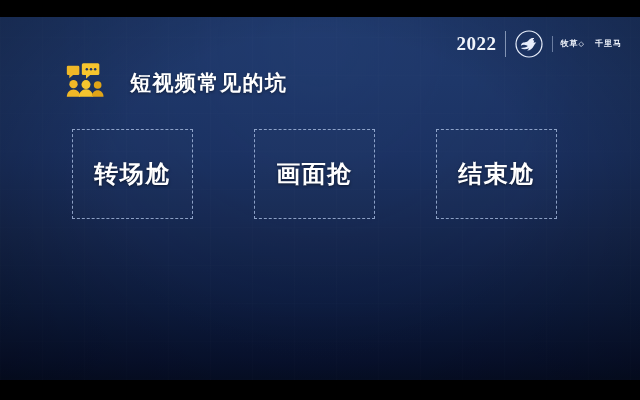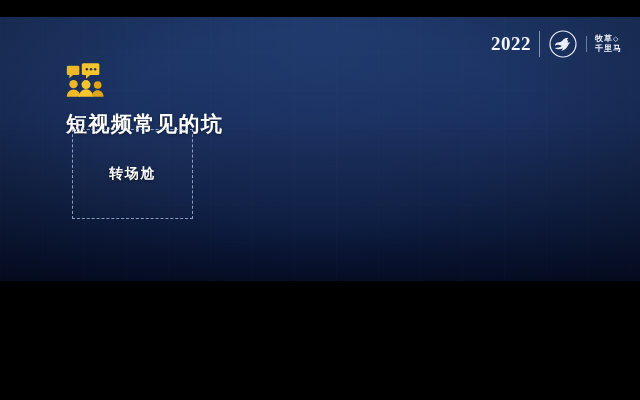--- a/index.html
+++ b/index.html
@@ -7,21 +7,21 @@
        font-family:"DejaVu Sans","Liberation Sans",sans-serif;}
 
   #slide{position:relative;width:640px;height:400px;background:#000;overflow:hidden;}
 
   
   .bar{position:absolute;left:0;width:640px;background:#000;z-index:30;}
   .bar.top{top:0;height:17px;}
   .bar.bottom{bottom:0;height:20px;}
 
   
-  #stage{position:absolute;left:0;top:17px;width:640px;height:264px;
+  #stage{position:absolute;left:0;top:17px;width:640px;height:363px;
          background:linear-gradient(to bottom,
             #1e3769 0%, #1d3566 18%, #1a3060 38%,
             #15264d 60%, #0d1c3f 80%, #081230 95%, #060f28 100%);
          overflow:hidden;}
 
   
   #texture{position:absolute;inset:0;opacity:.30;
     background-image:
       repeating-linear-gradient(90deg, rgba(255,255,255,.030) 0 1px, rgba(255,255,255,0) 1px 42px),
       repeating-linear-gradient(0deg,  rgba(255,255,255,.022) 0 1px, rgba(255,255,255,0) 1px 38px),
@@ -30,39 +30,39 @@
   #vignette{position:absolute;inset:0;pointer-events:none;
     background:radial-gradient(ellipse at 50% 42%, rgba(0,0,0,0) 45%, rgba(0,0,0,.30) 100%);}
 
   
   #brand{position:absolute;right:18px;top:13px;display:flex;align-items:center;gap:8px;z-index:12;}
   #year{color:#f2f5fb;font-size:19px;font-weight:700;letter-spacing:.5px;
         font-family:"Liberation Serif","DejaVu Serif",serif;}
   #brand-div{width:1px;height:26px;background:rgba(215,228,248,.55);}
   #pegasus{width:30px;height:28px;display:block;}
   #brand-sep{width:1px;height:16px;background:rgba(205,220,245,.45);}
-  #brand-text{display:flex;flex-direction:column;gap:2px;line-height:1;}
+  #brand-text{display:flex;flex-direction:row;gap:10px;line-height:1;}
   .btxt{color:#eef3fb;font-size:8px;font-weight:700;letter-spacing:1px;white-space:nowrap;}
   .btxt .mark{font-size:7px;}
 
   
-  #header{position:absolute;left:66px;top:46px;display:flex;align-items:flex-start;gap:13px;z-index:12;flex-direction:column;}
+  #header{position:absolute;left:66px;top:46px;display:flex;align-items:flex-end;gap:24px;z-index:12;}
   #ppl-icon{width:40px;height:34px;display:block;}
   #title{color:#ffffff;font-size:21px;font-weight:700;letter-spacing:1.5px;
          font-family:"DejaVu Serif","Liberation Serif",serif;
          text-shadow:0 1px 3px rgba(0,0,0,.45);white-space:nowrap;}
 
   
   #grid{position:absolute;left:72px;top:112px;width:484px;
         display:grid;grid-template-columns:repeat(3,121px);
         column-gap:61px;row-gap:28px;z-index:12;}
   .cell{height:88px;border:1px dashed rgba(185,205,240,.72);
         display:flex;align-items:center;justify-content:center;
         background:rgba(255,255,255,.012);}
-  .cell-label{color:#ffffff;font-size:14px;font-weight:700;letter-spacing:1.5px;
+  .cell-label{color:#ffffff;font-size:24px;font-weight:700;letter-spacing:1.5px;
         font-family:"DejaVu Serif","Liberation Serif",serif;
         text-shadow:0 1px 3px rgba(0,0,0,.55);white-space:nowrap;}
 </style>
 </head>
 <body>
 
 <div id="slide">
 
   <div class="bar top"></div>
 
@@ -105,17 +105,23 @@
         <circle cx="38" cy="26" r="4.6" fill="#e0a518"></circle>
         <path d="M31 40c0-4.6 3.2-7.8 7-7.8s7 3.2 7 7.8z" fill="#e0a518"></path>
       </svg>
       <span id="title">短视频常见的坑</span>
     </div>
 
     <div id="grid">
       <div class="cell">
         <span class="cell-label">转场尬</span>
       </div>
+      <div class="cell">
+        <span class="cell-label">画面抢</span>
+      </div>
+      <div class="cell">
+        <span class="cell-label">结束尬</span>
+      </div>
     </div>
   </div>
 
   <div class="bar bottom"></div>
 </div>
 
 </body></html>

